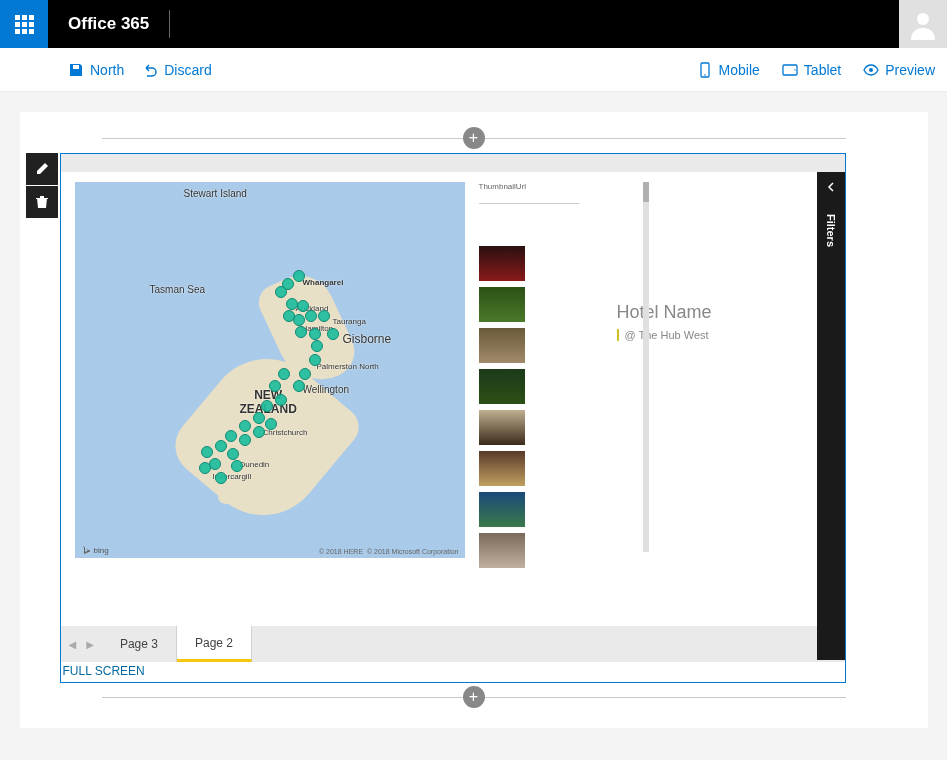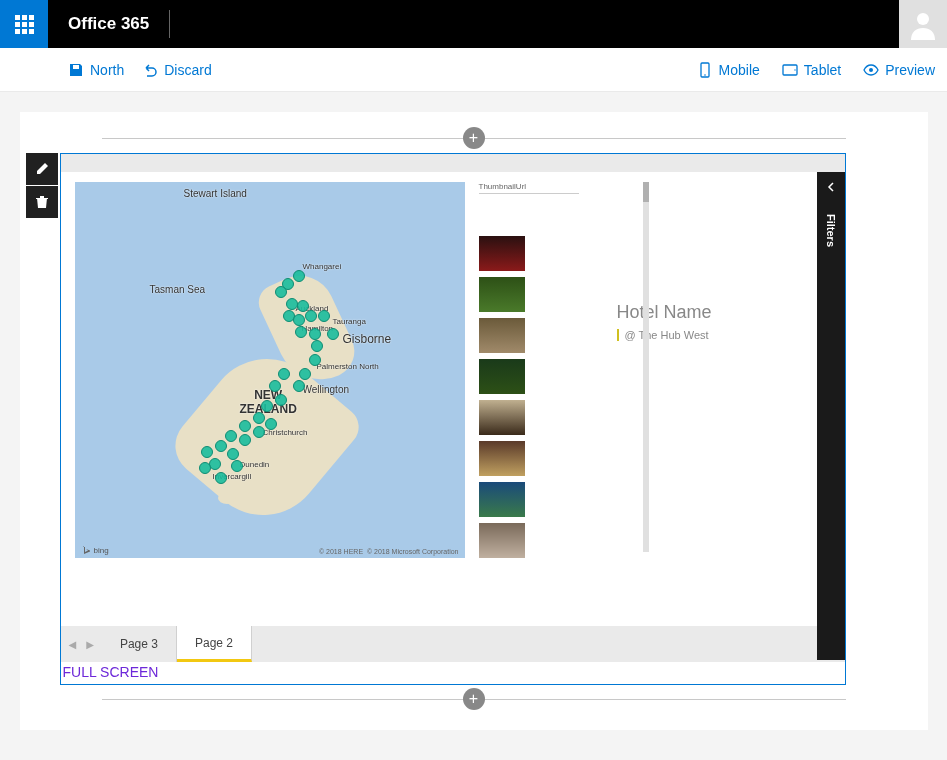--- a/index.html
+++ b/index.html
@@ -42,21 +42,21 @@
 .report-topgutter { height: 18px; background: #eaeaea; }
 .report-body { flex: 1; display: flex; padding: 10px 0 10px 14px; gap: 14px; background: #fff; position: relative; }
 .map-panel { width: 390px; height: 376px; position: relative; background: linear-gradient(#a9cae8,#a9cae8); overflow: hidden; }
 .nz-shape { position: absolute; background: #e8e0c6; }
 .map-label { position: absolute; font-size: 10px; color: #333; text-shadow: 0 0 2px #fff; }
 .map-pin { position: absolute; width: 12px; height: 12px; border-radius: 50%; background: rgba(26,188,156,0.9); border: 1px solid #0e8c73; }
 .map-attrib { position: absolute; bottom: 3px; left: 6px; font-size: 8px; color: #555; display: flex; align-items: center; gap: 3px; }
 .map-attrib-r { position: absolute; bottom: 3px; right: 6px; font-size: 7px; color: #666; }
 
 .thumbs-panel { width: 100px; }
-.thumbs-header { font-size: 8px; color: #666; border-bottom: 1px solid #ccc; padding-bottom: 2px; margin-bottom: 6px; }
+.thumbs-header { font-size: 8px; color: #666; border-bottom: 1px solid #ccc; padding-bottom: 12px; margin-bottom: 6px; }
 .thumb { width: 46px; height: 35px; margin-bottom: 6px; background: #999; background-size: cover; }
 .t1 { background: linear-gradient(#2a1010,#8b1a1a); }
 .t2 { background: linear-gradient(#2d5016,#4a7a2a); }
 .t3 { background: linear-gradient(#6b5a3a,#a08a6a); }
 .t4 { background: linear-gradient(#1a3a1a,#2d5016); }
 .t5 { background: linear-gradient(#c0b090,#3a2a1a); }
 .t6 { background: linear-gradient(#5a3a2a,#c0a060); }
 .t7 { background: linear-gradient(#1a4a7a,#3a7a4a); }
 .t8 { background: linear-gradient(#7a6a5a,#c0b0a0); }
 .scroll-track { position: absolute; right: 196px; top: 10px; width: 6px; height: 370px; background: #e0e0e0; }
@@ -69,21 +69,21 @@
 .filter-bar { position: absolute; right: 0; top: 0; width: 28px; height: 488px; background: #1a1a1a; color: #fff; }
 .filter-chevron { height: 30px; display: flex; align-items: center; justify-content: center; cursor: pointer; }
 .filter-label { writing-mode: vertical-rl; font-size: 11px; padding: 6px 0; margin: 6px auto; font-weight: 600; }
 
 .tabs-row { height: 36px; background: #eaeaea; display: flex; align-items: stretch; }
 .tab-arrows { display: flex; align-items: center; padding: 0 8px; gap: 10px; color: #aaa; }
 .tab-arrow { font-size: 10px; cursor: pointer; }
 .tab { padding: 0 18px; display: flex; align-items: center; font-size: 12px; color: #444; cursor: pointer; border-right: 1px solid #d0d0d0; }
 .tab.active { background: #fff; border-bottom: 3px solid #f2c811; }
 
-.fullscreen-link { font-size: 14px; color: #6d28d9; padding: 2px 0 4px 2px; cursor: pointer; }
+.fullscreen-link { font-size: 12px; color: #0369a1; padding: 2px 0 4px 2px; cursor: pointer; }
 
 .bottom-add-line { position: relative; height: 1px; background: #c8c8c8; margin: 14px 82px 0 82px; }
 
 </style>
 </head>
 <body>
 
 <div class="top-header">
   <div class="waffle">
     <div class="waffle-grid">
@@ -179,21 +179,21 @@
             <div class="map-panel">
 
               <div class="nz-shape" style="left:198px;top:92px;width:70px;height:110px;transform:rotate(-25deg);border-radius:20px 40px 30px 50px;"></div>
               <div class="nz-shape" style="left:120px;top:180px;width:140px;height:150px;transform:rotate(40deg);border-radius:60px 20px 60px 30px;"></div>
               <div class="nz-shape" style="left:143px;top:310px;width:18px;height:12px;border-radius:50%;"></div>
 
               <div class="map-label" style="left:75px;top:102px;">Tasman Sea</div>
               <div class="map-label" style="left:109px;top:6px;">Stewart Island</div>
               <div class="map-label" style="left:165px;top:206px;font-size:12px;font-weight:600;white-space:pre;text-align:center;">NEW
 ZEALAND</div>
-              <div class="map-label" style="left:228px;top:80px;font-size:8px;">Whangarei</div>
+              <div class="map-label" style="left:228px;top:96px;font-size:8px;font-weight:bold;">Whangarei</div>
               <div class="map-label" style="left:221px;top:122px;font-size:8px;">Auckland</div>
               <div class="map-label" style="left:227px;top:142px;font-size:8px;">Hamilton</div>
               <div class="map-label" style="left:258px;top:135px;font-size:8px;">Tauranga</div>
               <div class="map-label" style="left:268px;top:150px;font-size:12px;">Gisborne</div>
               <div class="map-label" style="left:242px;top:180px;font-size:8px;">Palmerston North</div>
               <div class="map-label" style="left:228px;top:202px;font-size:10px;">Wellington</div>
               <div class="map-label" style="left:188px;top:246px;font-size:8px;">Christchurch</div>
               <div class="map-label" style="left:165px;top:278px;font-size:8px;">Dunedin</div>
               <div class="map-label" style="left:138px;top:290px;font-size:8px;">Invercargill</div>
 

